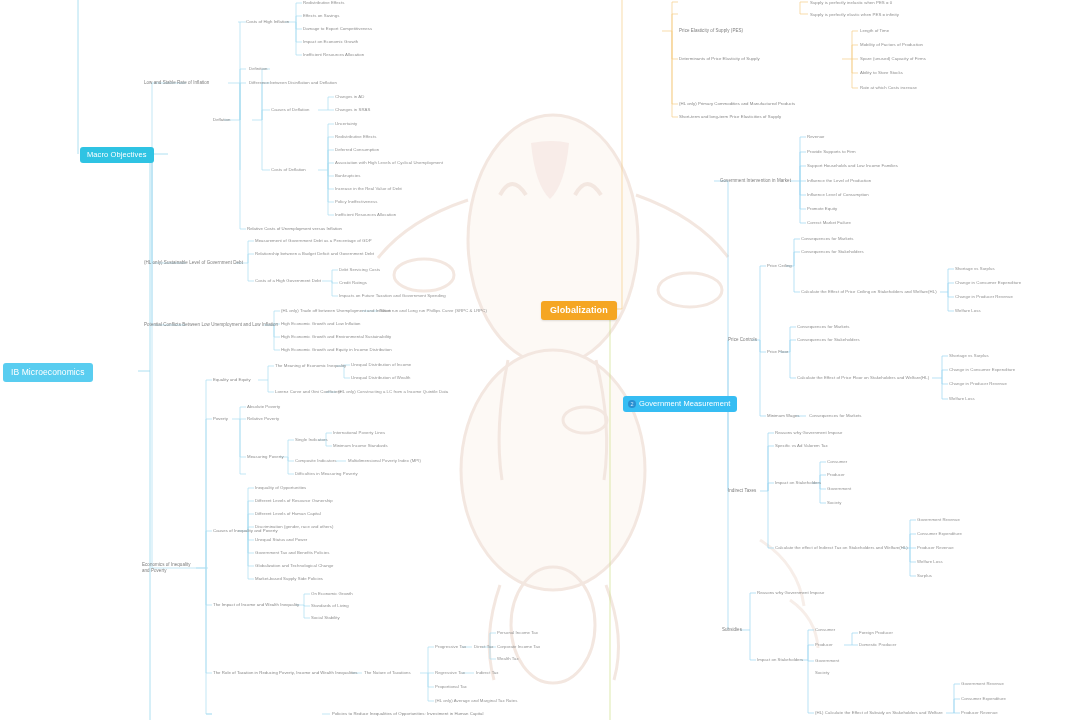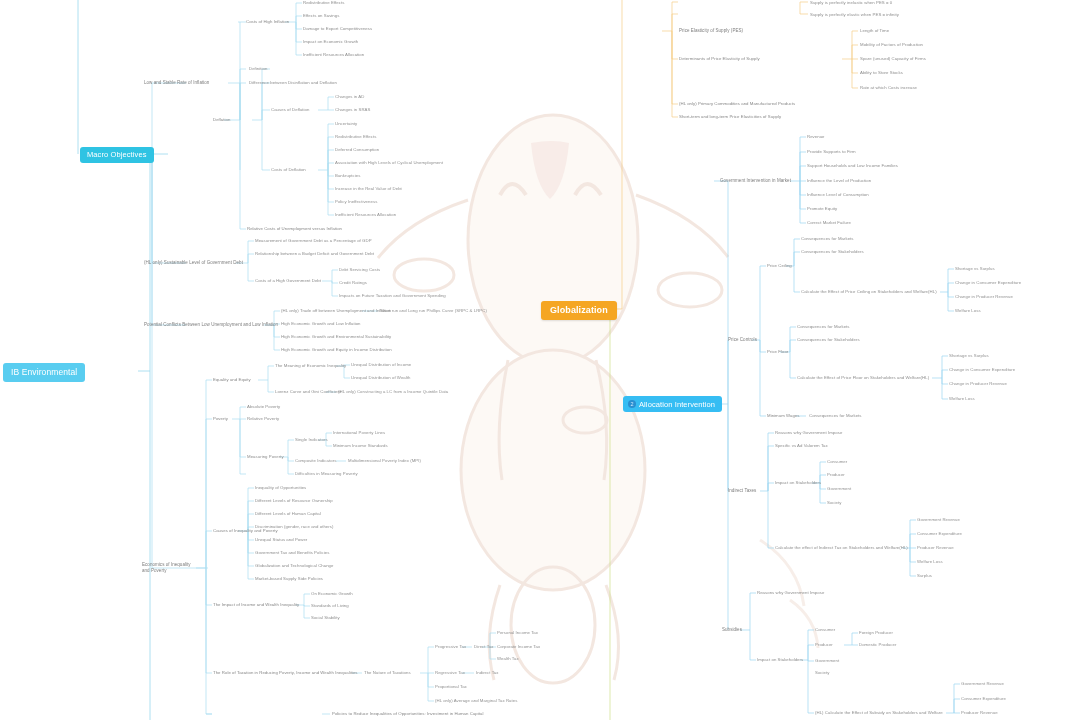--- a/index.html
+++ b/index.html
@@ -6,21 +6,21 @@
   body{
     width:1080px;height:720px;overflow:hidden;background:#ffffff;
     font-family:"Liberation Sans","DejaVu Sans",sans-serif;
     position:relative;
   }
   #canvas{position:absolute;inset:0;width:1080px;height:720px;}
   .wm{position:absolute;left:0;top:0;width:1080px;height:720px;opacity:1;pointer-events:none;}
   
   .chip{
     position:absolute;border-radius:3px;color:#fff;white-space:nowrap;
-    display:flex;align-items:flex-end;box-sizing:border-box;
+    display:flex;align-items:flex-start;box-sizing:border-box;
     font-size:8px;line-height:1;letter-spacing:.1px;
   }
   .chip.root{background:#59cdf0;padding:5px 8px;font-size:8.5px;}
   .chip.macro{background:#2fc3e3;padding:4px 7px;font-size:7.5px;}
   .chip.micro{background:#f5a623;padding:5px 9px;font-size:9px;font-weight:bold;
               box-shadow:0 1px 2px rgba(0,0,0,.12);}
   .chip.govint{background:#36bdf3;padding:4px 7px 4px 5px;font-size:7.5px;}
   .chip .badge{
     display:inline-block;width:8px;height:8px;border-radius:50%;
     background:#2a8fd0;color:#cfe9ff;font-size:5.5px;line-height:8px;
@@ -226,34 +226,34 @@
     <path d="M844 645 H852"></path>
     <path d="M852 645 V633 M852 645 V645"></path>
     <path d="M852 633 H858 M852 645 H858"></path>
     <path d="M946 713 H954"></path>
     <path d="M954 713 V684 M954 713 V699 M954 713 V713"></path>
     <path d="M954 684 H960 M954 699 H960 M954 713 H960"></path>
   </g>
 </svg>
 
 <div class="chip root" style="left:3px;top:363px;">
-  <span>IB Environmental</span>
+  <span>IB Microeconomics</span>
 </div>
 
 <div class="chip macro" style="left:80px;top:147px;">
   <span>Macro Objectives</span>
 </div>
 
 <div class="chip micro" style="left:541px;top:301px;">
   <span>Globalization</span>
 </div>
 
 <div class="chip govint" style="left:623px;top:396px;">
   <span class="badge">2</span>
-  <span>Allocation Intervention</span>
+  <span>Government Measurement</span>
 </div>
 
 <div class="lbl lv2" style="left:144px;top:80px;">Low and Stable Rate of Inflation</div>
 <div class="lbl lv3" style="left:246px;top:19px;">Costs of High Inflation</div>
 <div class="lbl lv4" style="left:303px;top:0px;">Redistributive Effects</div>
 <div class="lbl lv4" style="left:303px;top:13px;">Effects on Savings</div>
 <div class="lbl lv4" style="left:303px;top:26px;">Damage to Export Competitiveness</div>
 <div class="lbl lv4" style="left:303px;top:39px;">Impact on Economic Growth</div>
 <div class="lbl lv4" style="left:303px;top:52px;">Inefficient Resources Allocation</div>
 

